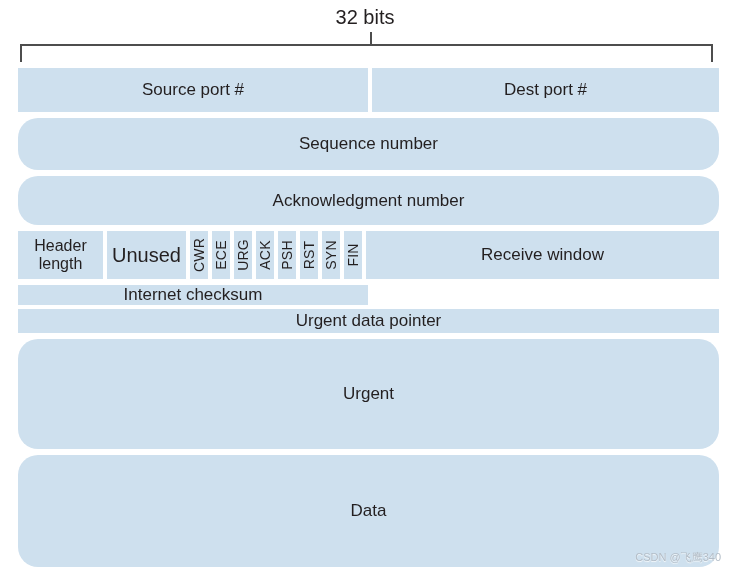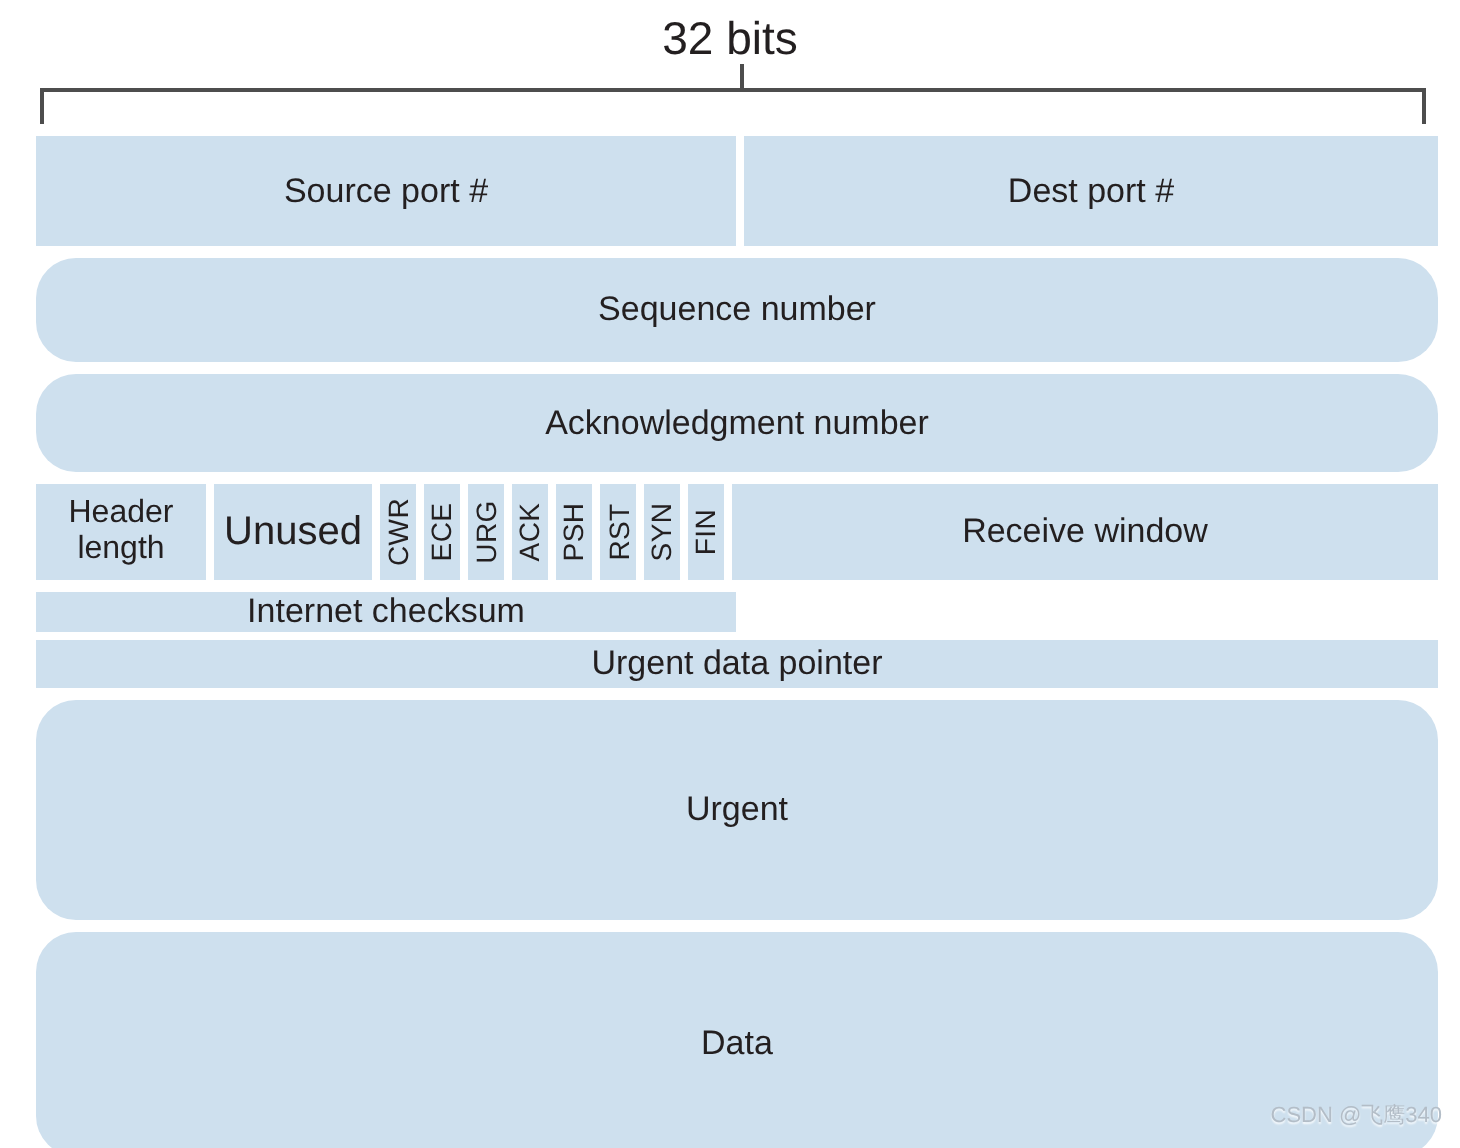--- a/index.html
+++ b/index.html
@@ -6,21 +6,21 @@
   html, body { background: #ffffff; }
   body {
     width: 730px; height: 574px;
     position: relative;
     font-family: "Liberation Sans", sans-serif;
     color: #231f20;
     overflow: hidden;
   }
   .title {
     position: absolute; top: 6px; left: 0; width: 730px;
-    text-align: center; font-size: 23px; color: #231f20;
+    text-align: center; font-size: 20px; color: #231f20;
   }
   .ruler-center-tick {
     position: absolute; left: 370px; top: 32px;
     width: 2px; height: 12px; background: #4d4d4d;
   }
   .ruler-bracket {
     position: absolute; left: 20px; top: 44px;
     width: 693px; height: 18px;
     border-top: 2px solid #4d4d4d;
     border-left: 2px solid #4d4d4d;
@@ -30,21 +30,21 @@
     position: absolute; left: 18px; top: 68px; width: 701px;
     display: flex; flex-direction: column; gap: 6px;
   }
   .row { display: flex; gap: 4px; }
   .cell {
     background: #cee0ee;
     display: flex; align-items: center; justify-content: center;
     text-align: center;
     font-size: 17px; color: #231f20;
   }
-  .r-ports   { height: 55px; }
+  .r-ports   { height: 44px; }
   .r-seq     { height: 52px; }
   .r-ack     { height: 49px; }
   .r-flags   { height: 48px; }
   .r-chk     { height: 48px; flex-direction: column; }
   .r-options { height: 110px; }
   .r-data    { height: 112px; }
   .half-left  { width: 350px; }
   .half-right { flex: 1; }
   .full { flex: 1; border-radius: 20px; }
   .hdr-len { width: 85px; font-size: 16px; line-height: 1.15; padding: 0 6px; }

